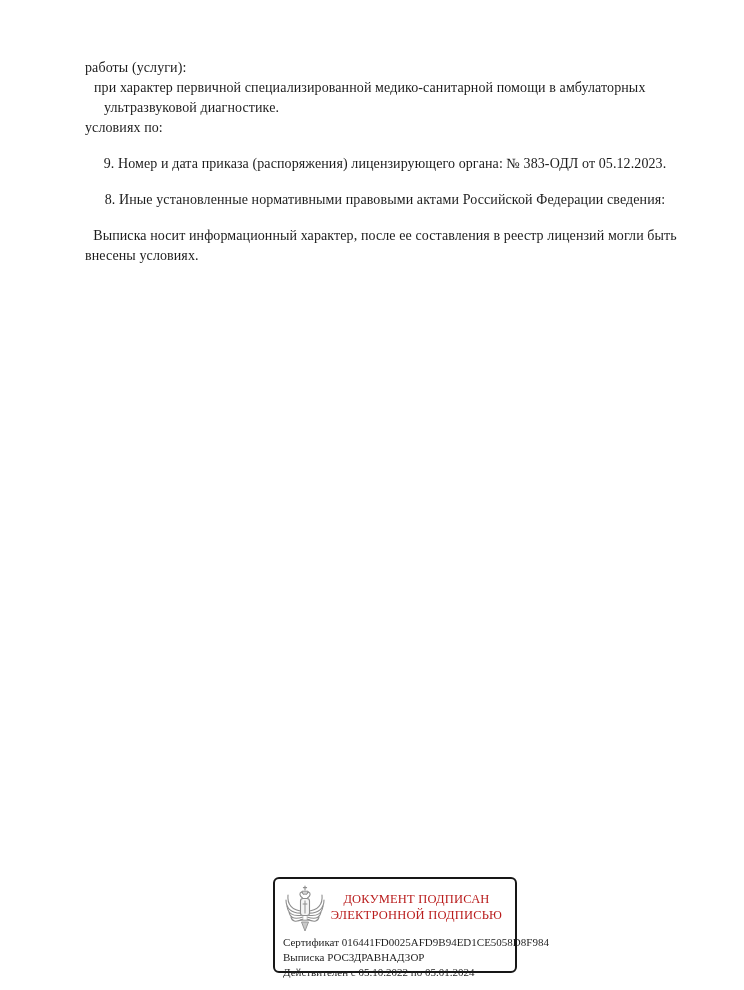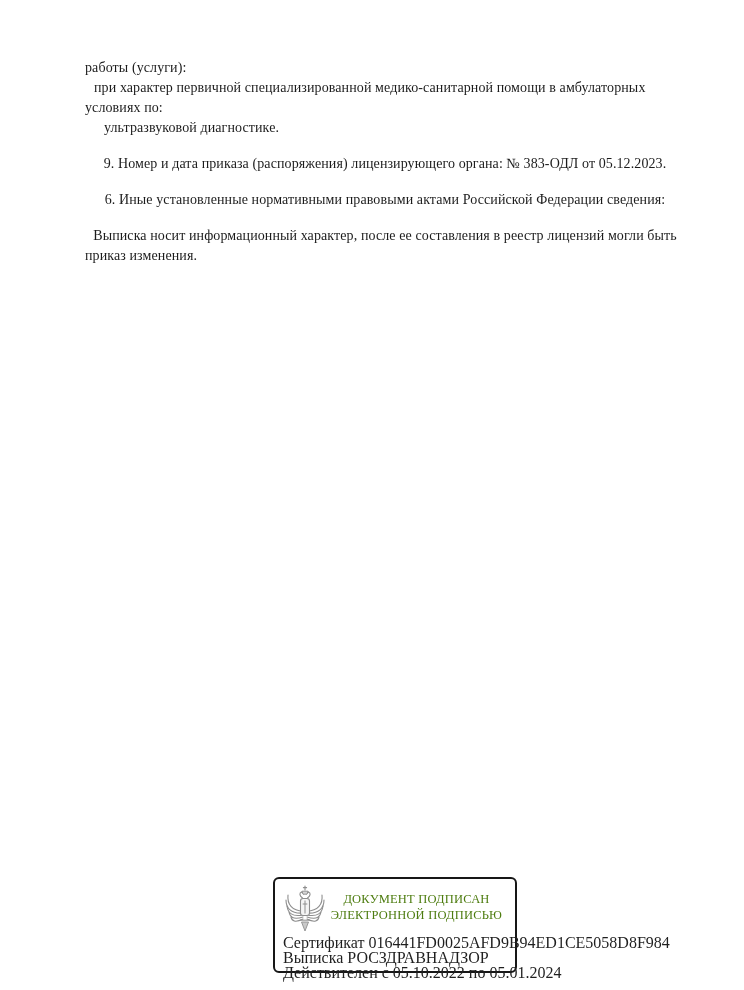--- a/index.html
+++ b/index.html
@@ -52,45 +52,45 @@
     flex: 0 0 44px;
     margin-top: 1px;
   }
   .stamp-title {
     flex: 1 1 auto;
     text-align: center;
     font-size: 12.5px;
     line-height: 16px;
     padding-top: 7px;
     letter-spacing: 0.2px;
-    color: #4d7c0f;
+    color: #b91c1c;
   }
   .stamp-details {
     margin-top: 2px;
-    font-size: 16px;
+    font-size: 11px;
     line-height: 15px;
     color: #1f1f1f;
     white-space: nowrap;
   }
   .stamp-details .owner-value { font-weight: normal; }
 </style>
 </head>
 <body>
 
 <div class="page">
 
   <div class="body-text">
     <div class="line">работы (услуги):</div>
     <div class="line ind-a">при характер первичной специализированной медико-санитарной помощи в амбулаторных</div>
+    <div class="line ind-b">ультразвуковой диагностике.</div>
     <div class="line">условиях по:</div>
-    <div class="line ind-b">ультразвуковой диагностике.</div>
     <div class="line gap">9. Номер и дата приказа (распоряжения) лицензирующего органа: № 383-ОДЛ от 05.12.2023.</div>
-    <div class="line gap">6. Иные установленные нормативными правовыми актами Российской Федерации сведения:</div>
+    <div class="line gap">8. Иные установленные нормативными правовыми актами Российской Федерации сведения:</div>
     <div class="line gap">Выписка носит информационный характер, после ее составления в реестр лицензий могли быть</div>
-    <div class="line">приказ изменения.</div>
+    <div class="line">внесены условиях.</div>
   </div>
 
   <div class="stamp">
     <div class="stamp-top">
       <svg class="stamp-emblem" width="44" height="48" viewBox="0 0 44 48" xmlns="http://www.w3.org/2000/svg">
         <g fill="none" stroke="#8e8e8e" stroke-width="1.1" stroke-linecap="round">
 
           <path d="M20 26 C9 26 4 19 5 10"></path>
           <path d="M20 28 C8 29 3 23 3 15"></path>
           <path d="M20 30 C9 32 5 28 4 21"></path>

